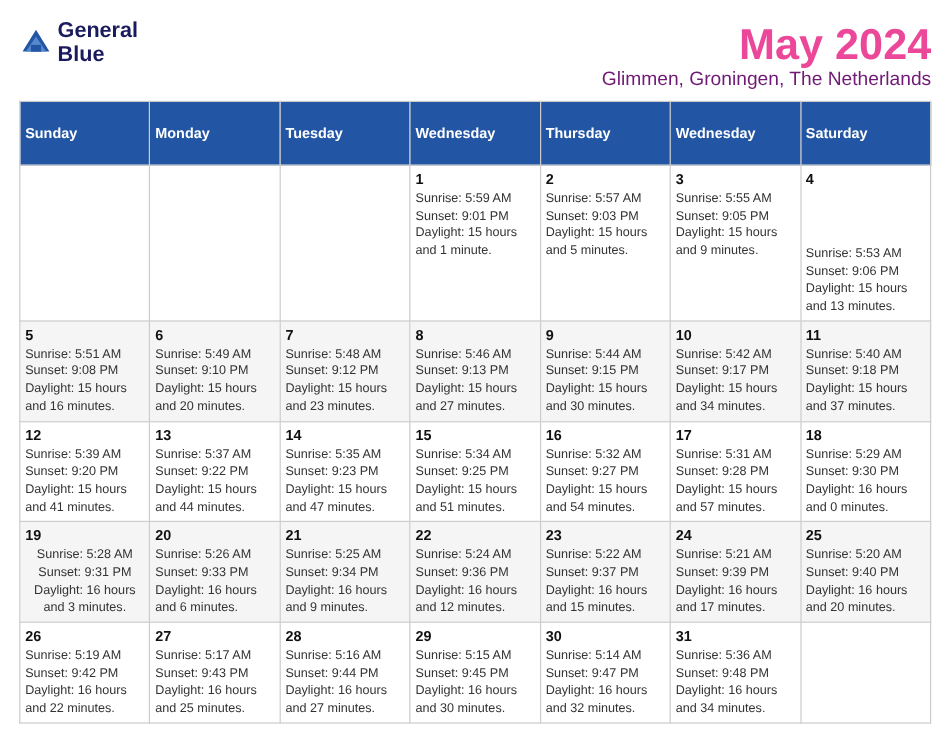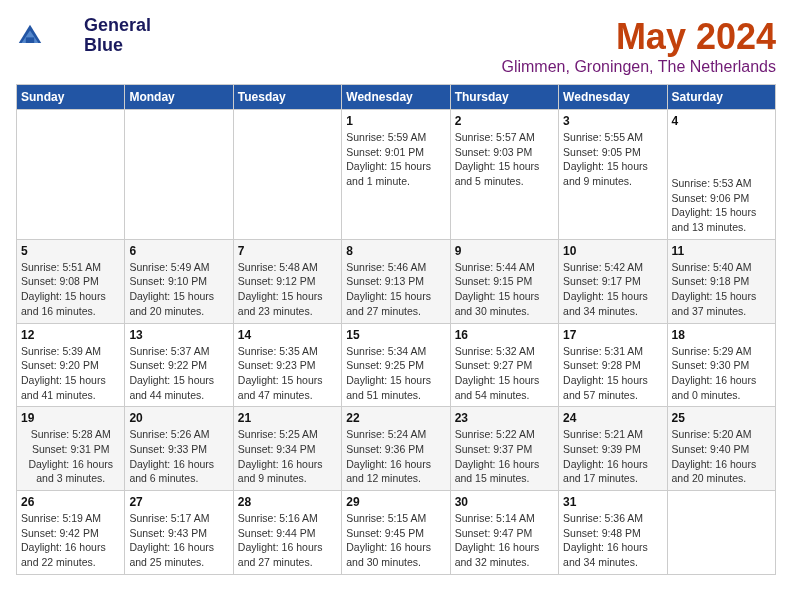--- a/index.html
+++ b/index.html
@@ -19,48 +19,47 @@
     .logo {
       display: flex;
       align-items: center;
       gap: 4px;
     }
     .logo-text {
       font-size: 18px;
       font-weight: bold;
       color: #1a1a5e;
       line-height: 1.1;
-      margin-left: 36px;
     }
     .logo-text span { display: block; }
     .logo-icon {
       width: 28px;
       height: 28px;
     }
     .title-section {
       text-align: right;
     }
     .month-title {
       font-size: 36px;
       font-weight: bold;
-      color: #c2410c;
+      color: #ec4899;
     }
     .location-title {
       font-size: 16px;
       color: #701a75;
     }
     .calendar {
       width: 100%;
       border-collapse: collapse;
       font-size: 11px;
     }
     .calendar th {
       background: #2255a4;
       color: #fff;
-      padding: 5px 4px;
+      padding: 19px 4px;
       text-align: left;
       font-size: 12px;
       font-weight: bold;
       border: 1px solid #ccc;
     }
     .calendar td {
       border: 1px solid #ccc;
       padding: 4px;
       vertical-align: top;
       width: calc(100%/7);

